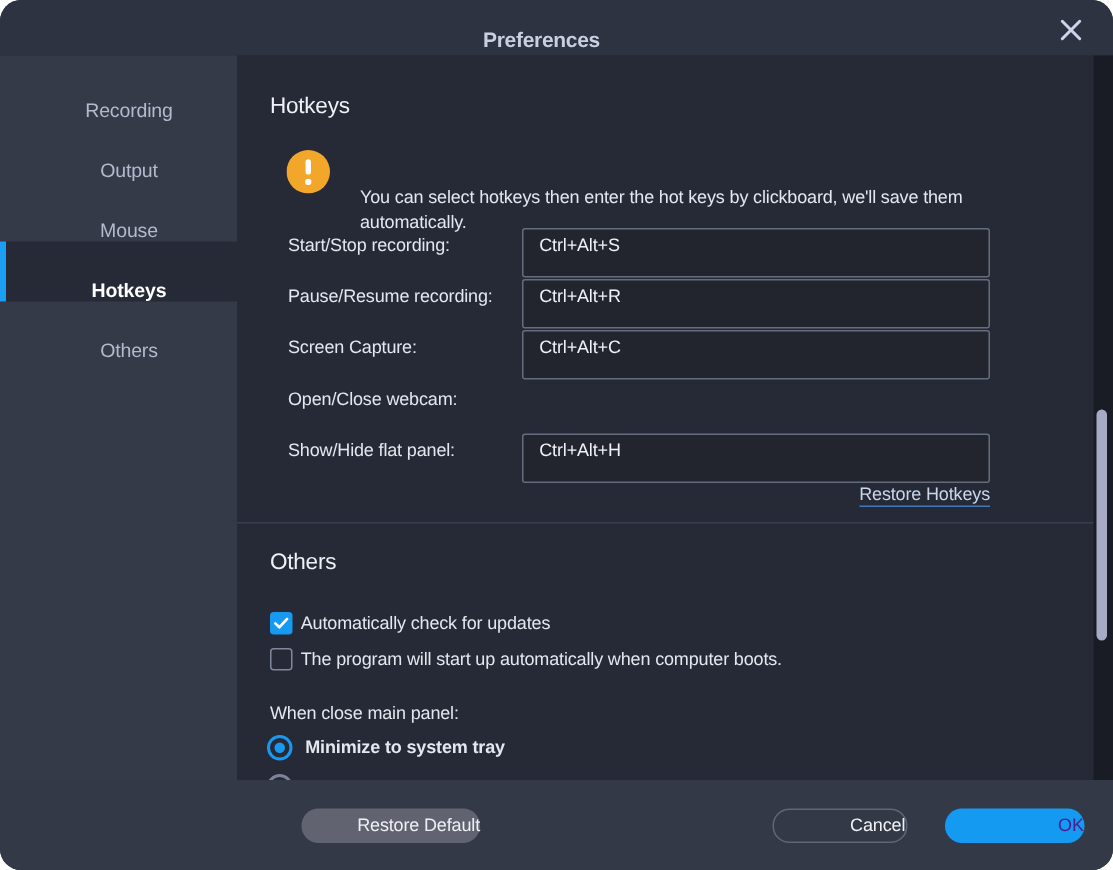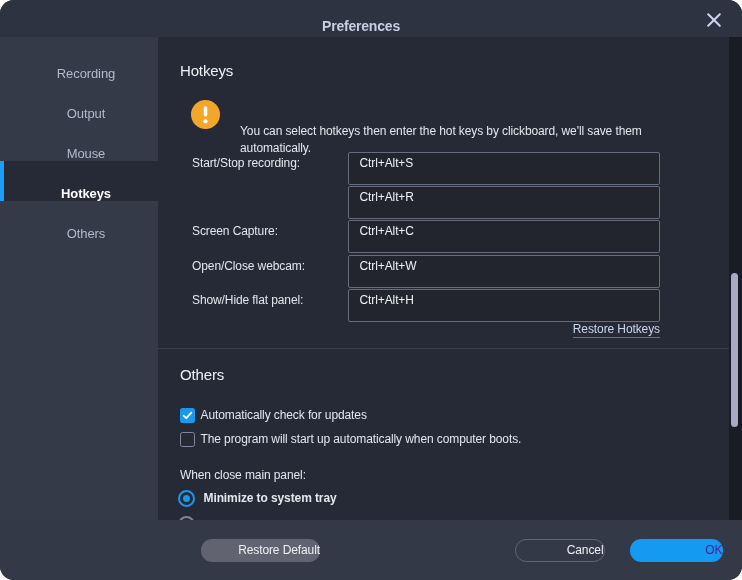--- a/index.html
+++ b/index.html
@@ -117,28 +117,28 @@
       <circle cx="14.5" cy="14.5" r="14.5" fill="#f2a72b"></circle>
       <rect x="12.7" y="6.2" width="3.6" height="10.2" rx="1.8" fill="#ffffff"></rect>
       <circle cx="14.5" cy="21.3" r="2.1" fill="#ffffff"></circle>
     </svg>
     <div id="notice-text">
       <div>You can select hotkeys then enter the hot keys by clickboard, we'll save them</div>
       <div>automatically.</div>
     </div>
 
     <div class="hk-label" style="top:115px">Start/Stop recording:</div>
+    <div class="hk-label" style="top:149.2px">Pause/Resume recording:</div>
     <div class="hk-label" style="top:183.4px">Screen Capture:</div>
     <div class="hk-label" style="top:217.6px">Open/Close webcam:</div>
     <div class="hk-label" style="top:251.8px">Show/Hide flat panel:</div>
 
     <div class="hk-input" style="top:115px">Ctrl+Alt+S</div>
     <div class="hk-input" style="top:149.2px">Ctrl+Alt+R</div>
     <div class="hk-input" style="top:183.4px">Ctrl+Alt+C</div>
-    <div class="hk-input" style="top:217.6px">Ctrl+Alt+W</div>
     <div class="hk-input" style="top:251.8px">Ctrl+Alt+H</div>
 
     <div id="restore-link">Restore Hotkeys</div>
 
     <div id="divider"></div>
 
     <div class="h-sec" style="left:22px; top:329px;">Others</div>
 
     <div class="cb-box checked" style="top:370.5px">
       <svg width="11" height="11" viewBox="0 0 11 11" style="margin-top:2px">

